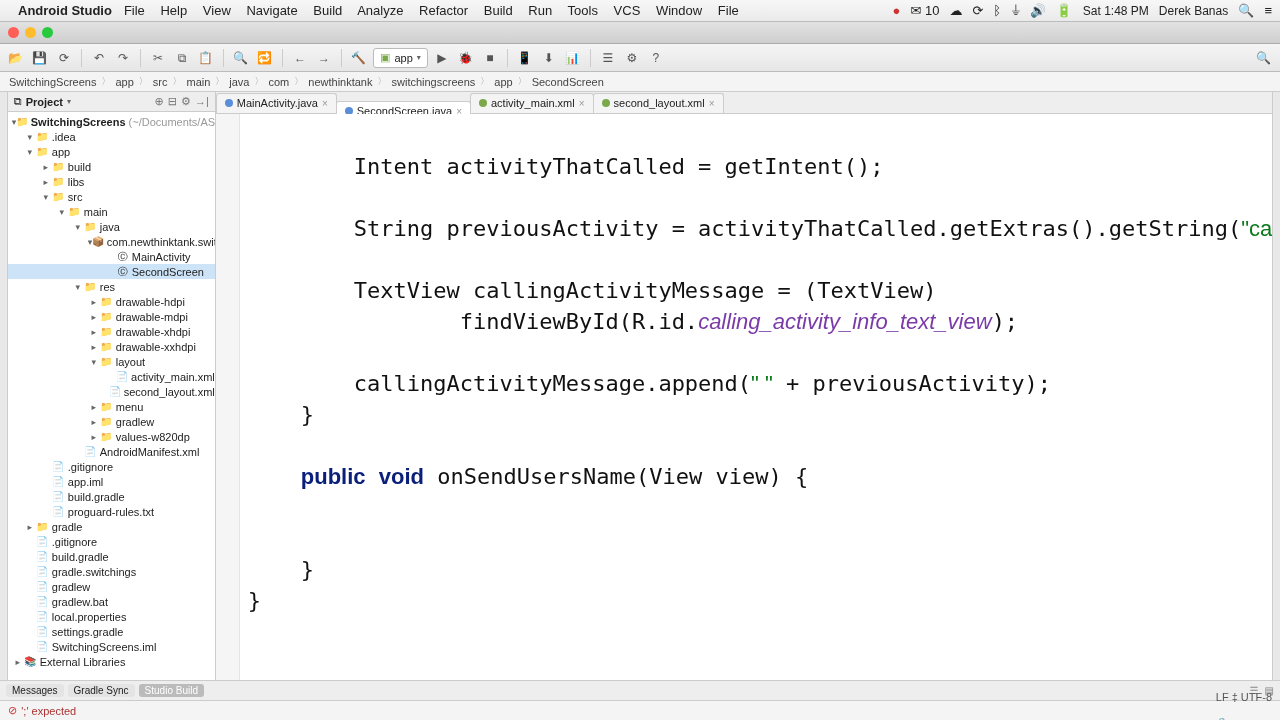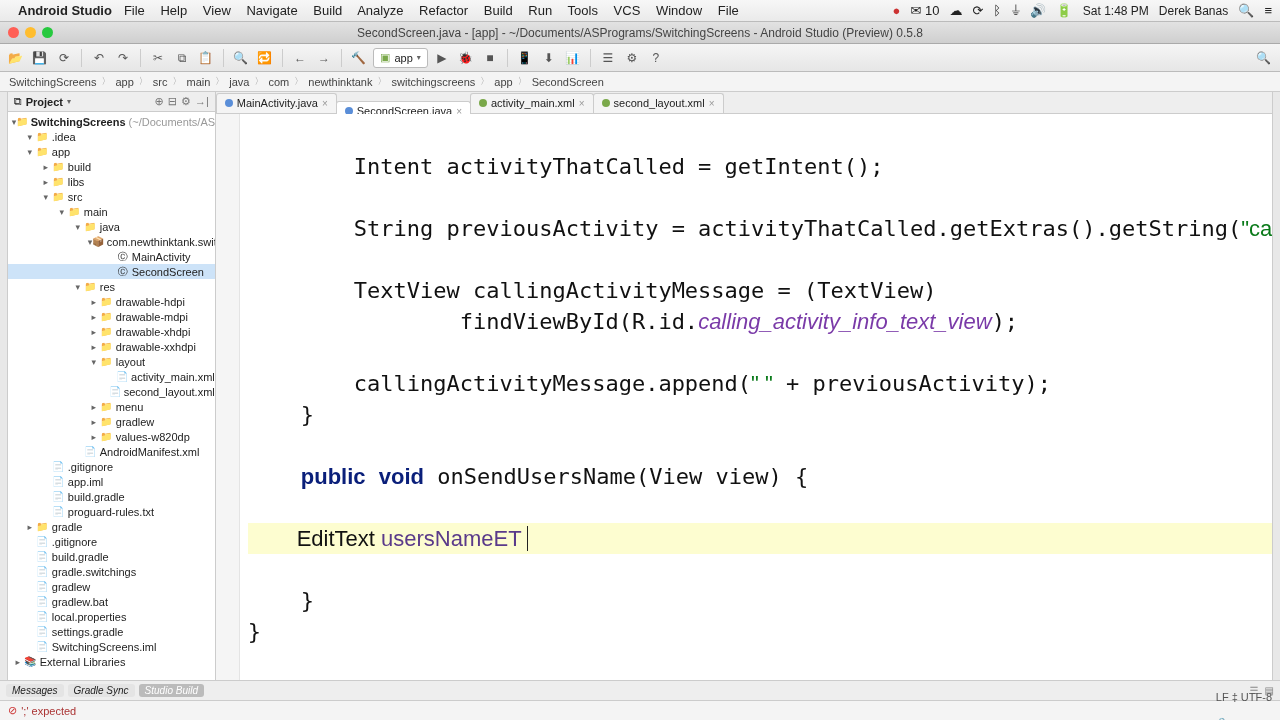--- a/index.html
+++ b/index.html
@@ -64,21 +64,21 @@
 .kw{color:#0a1f7a;font-weight:bold;}
 .str{color:#0a7a1a;}
 .id-ital{color:#7a3aa8;font-style:italic;}
 .var{color:#5a3a8a;}
 .curline{background:#fdfdd0;display:inline-block;width:100%;}
 .cursor{border-right:1px solid #222;animation:blink 1s step-end infinite;}
 @keyframes blink{50%{border-color:transparent;}}
 
 
 .bottom { height:20px; background:#eee; border-top:1px solid #ccc; display:flex; align-items:center; padding:0 6px; gap:4px; font-size:10px; }
-.btab{padding:1px 6px;border-radius:3px;background:#e4e4e4;font-style:italic;}
+.btab{padding:1px 6px;border-radius:3px;background:#e4e4e4;}
 .btab.active{background:#bbb;color:#fff;}
 .bottom .ricons{margin-left:auto;display:flex;gap:6px;color:#888;}
 
 
 .status { height:20px; background:#f4f4f4; border-top:1px solid #ccc; display:flex; align-items:center; padding:0 8px; font-size:11px; color:#a33; }
 .status .err-ico{color:#c33;margin-right:4px;}
 .status .right{margin-left:auto;color:#555;display:flex;gap:14px;flex-direction:column;}
 
 
 .vside{width:18px;background:#e8e8e8;border-left:1px solid #ccc;}
@@ -120,21 +120,20 @@
     <span class="ico">≡</span>
   </span>
 </div>
 
 <div class="wintitle">
   <div class="dots">
     <div class="dot r"></div>
     <div class="dot y"></div>
     <div class="dot g"></div>
   </div>
-  <span>SecondScreen.java - [app] - ~/Documents/ASPrograms/SwitchingScreens - Android Studio (Preview) 0.5.8</span>
 </div>
 
 <div class="toolbar">
   <div class="tbtn">📂</div>
   <div class="tbtn">💾</div>
   <div class="tbtn">⟳</div>
   <div class="sep"></div>
   <div class="tbtn">↶</div>
   <div class="tbtn">↷</div>
   <div class="sep"></div>
@@ -426,21 +425,20 @@
         String previousActivity = activityThatCalled.getExtras().getString(<span class="str">"ca</span>
 
         TextView callingActivityMessage = (TextView)
                 findViewById(R.id.<span class="id-ital">calling_activity_info_text_view</span>);
 
         callingActivityMessage.append(<span class="str">" "</span> + previousActivity);
     }
 
     <span class="kw">public</span> <span class="kw">void</span> onSendUsersName(View view) {
 
-<span class="curline">        EditText <span class="var">usersNameET</span> <span class="cursor"></span></span>
 
     }
 }
 </div>
     </div>
   </div>
   <div class="vside"></div>
 </div>
 
 <div class="bottom">

